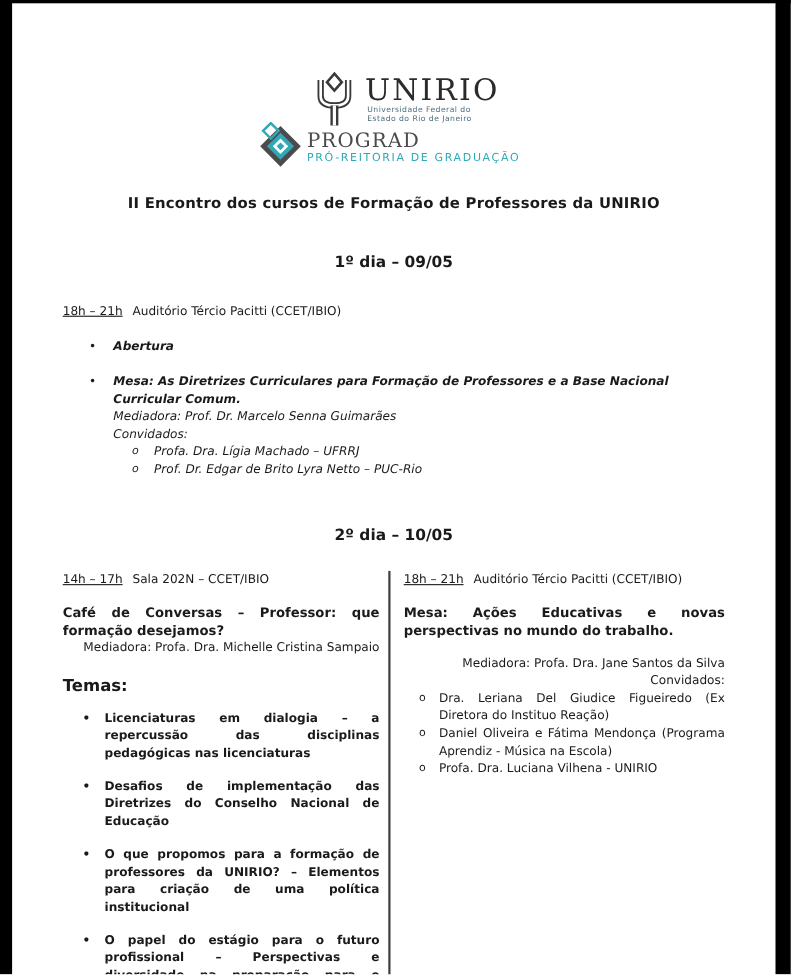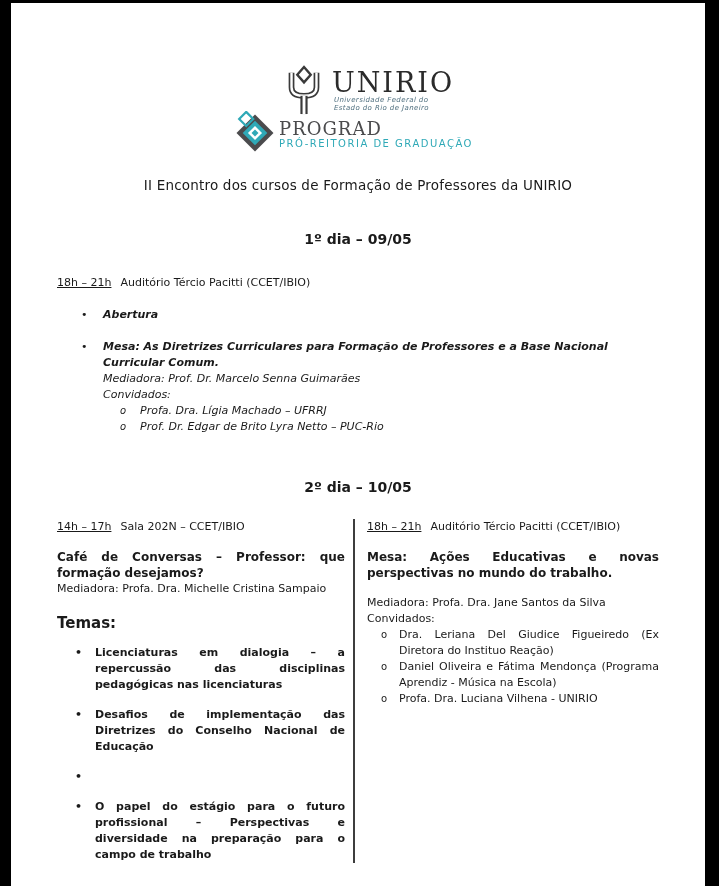--- a/index.html
+++ b/index.html
@@ -25,34 +25,34 @@
   
   .logos{margin-top:34px;display:flex;flex-direction:column;align-items:center;}
   .logo-row{display:flex;align-items:center;}
   .unirio-row{margin-left:18px;}
   .unirio-glyph{width:48px;height:52px;}
   .unirio-textblock{margin-left:4px;display:flex;flex-direction:column;align-items:flex-start;}
   .unirio-name{
     font-family:"DejaVu Serif","Liberation Serif",serif;
     font-size:27px;font-weight:400;letter-spacing:2px;color:#2b2b2b;line-height:26px;
   }
-  .unirio-sub{font-size:7px;color:#4e6e7e;line-height:8px;letter-spacing:.4px;margin-left:2px;font-style:italic;}
+  .unirio-sub{font-size:7px;color:#4e6e7e;line-height:8px;letter-spacing:.4px;margin-left:2px;}
   .prograd-row{margin-top:-6px;margin-left:-10px;}
   .prograd-glyph{width:44px;height:44px;}
   .prograd-textblock{margin-left:2px;display:flex;flex-direction:column;align-items:flex-start;}
   .prograd-name{
     font-family:"DejaVu Serif","Liberation Serif",serif;
     font-size:18px;font-weight:normal;letter-spacing:1px;color:#4b4b4d;line-height:21px;
   }
   .prograd-sub{font-size:10px;color:#2fa9b7;letter-spacing:1.5px;line-height:8px;margin-top:1px;}
 
   
   .doc-title{
     margin-top:22px;text-align:center;
-    font-size:13.5px;font-weight:normal;letter-spacing:.2px;
+    font-size:13.5px;font-weight:bold;letter-spacing:.2px;
   }
   .day-heading{
     text-align:center;font-size:14px;font-weight:bold;
   }
   .day1-heading{margin-top:38px;}
   .day2-heading{margin-top:44px;}
   .u{text-decoration:underline;}
   .session-line{margin-top:28px;font-size:11px;line-height:16px;}
   .session-line .loc{margin-left:9px;}
   .bold{font-weight:bold;}
@@ -68,21 +68,21 @@
   .sub-row .s-marker{width:20px;margin-left:17px;flex:none;font-size:10px;}
   .sub-row .s-body{flex:1;}
 
   
   .columns{display:flex;margin-top:24px;align-items:stretch;}
   .col-left{width:296px;box-sizing:border-box;padding-right:8px;}
   .col-divider{width:2px;background:#3d3d3d;flex:none;}
   .col-right{flex:1;box-sizing:border-box;padding-left:12px;}
   .col .session-line{margin-top:0;}
   .col-title{margin-top:14px;font-size:12px;line-height:16px;font-weight:bold;text-align:justify;}
-  .col-mediator{font-size:11px;line-height:16px;}
+  .col-mediator{font-size:11px;line-height:16px;text-align:right;}
   .col-mediator.spaced{margin-top:14px;}
   .temas-label{margin-top:18px;font-size:15px;font-weight:bold;line-height:16px;}
   .theme-row{display:flex;font-size:11px;line-height:16px;font-weight:bold;margin-top:14px;}
   .theme-row .marker{width:20px;margin-left:18px;flex:none;}
   .theme-row .b-body{flex:1;text-align:justify;}
   .col-right .sub-row .s-marker{width:18px;margin-left:14px;}
   .col-right .sub-row .s-body{text-align:justify;}
 </style>
 </head>
 <body>
@@ -175,20 +175,21 @@
           <div class="theme-row">
             <span class="marker">•</span>
             <div class="b-body">Licenciaturas em dialogia – a repercussão das disciplinas pedagógicas nas licenciaturas</div>
           </div>
           <div class="theme-row">
             <span class="marker">•</span>
             <div class="b-body">Desafios de implementação das Diretrizes do Conselho Nacional de Educação</div>
           </div>
           <div class="theme-row">
             <span class="marker">•</span>
+            <div class="b-body">O que propomos para a formação de professores da UNIRIO? – Elementos para criação de uma política institucional</div>
           </div>
           <div class="theme-row">
             <span class="marker">•</span>
             <div class="b-body">O papel do estágio para o futuro profissional – Perspectivas e diversidade na preparação para o campo de trabalho</div>
           </div>
         </div>
       </div>
 
       <div class="col-divider"></div>
 

